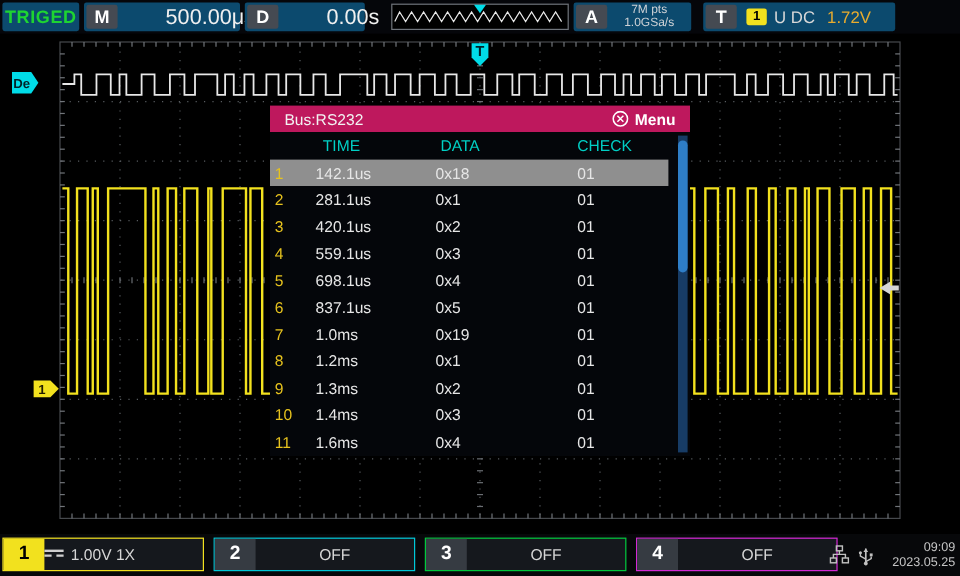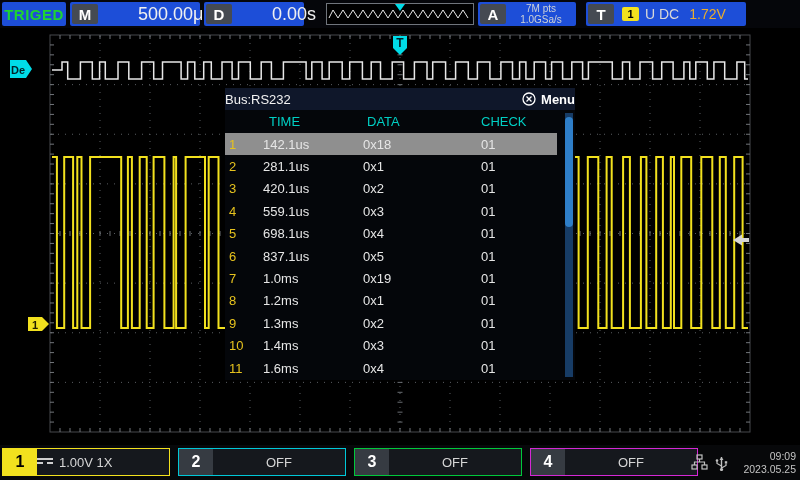--- a/index.html
+++ b/index.html
@@ -1,21 +1,21 @@
 <!DOCTYPE html>
 <html style="--ch1: #f2e11e; --ch2: #00c8d8; --ch3: #00c83c; --ch4: #d428d4; --accent: #00dce8; --trigger-green: #1ed432; --level-value: #e8ac2e; --table-header: #00cfc4; --row-highlight: #8f8f8f; --scroll-track: #173c66; --scroll-thumb: #2e7ec8; --digital-trace: #e8e8e8;"><head>
 <meta charset="utf-8">
 <style>
   html,body{margin:0;padding:0;background:#000;}
   body{width:800px;height:480px;position:relative;overflow:hidden;
        font-family:"Liberation Sans",sans-serif;}
 
   
   .topbar{position:absolute;top:0;left:0;width:800px;height:28px;background:#05060a;z-index:6;}
-  .seg{position:absolute;top:2px;height:24px;background:#1d4ed8;border-radius:2px;
+  .seg{position:absolute;top:2px;height:24px;background:#0c4a6e;border-radius:2px;
        display:flex;align-items:center;box-sizing:border-box;}
   .seg-status{left:2px;width:64px;justify-content:center;}
   .status-text{color:var(--trigger-green);font-weight:bold;font-size:15px;letter-spacing:.5px;}
   .seg-m{left:70px;width:130px;}
   .seg-d{left:204px;width:100px;}
   .seg-a{left:478px;width:98px;}
   .seg-t{left:586px;width:160px;}
   .lb{width:26px;height:20px;margin:0 0 0 2px;background:#454a52;color:#fff;font-weight:bold;
       font-size:15px;display:flex;align-items:center;justify-content:center;border-radius:2px;flex:none;}
   .segval{flex:1;text-align:right;color:#f0f0f0;font-size:18px;margin-left:40px;}
@@ -27,22 +27,22 @@
   .tbadge{background:var(--ch1);color:#000;font-weight:bold;font-size:11px;min-width:9px;
           padding:1px 4px;border-radius:2px;text-align:center;margin:0 6px 0 8px;}
   .tcoup{color:#d8d8d8;font-size:14px;margin-right:10px;}
   .tlevel{color:var(--level-value);font-size:14px;}
 
   
   #scope-svg{position:absolute;left:0;top:0;z-index:1;}
 
   
   .popup{position:absolute;left:225px;top:88px;width:350px;height:292px;background:#04060a;z-index:4;}
-  .popup-title{height:22px;background:#0f172a;display:flex;align-items:center;
-               padding:0 0;color:#f2f2f2;font-size:13px;}
+  .popup-title{height:22px;background:#be185d;display:flex;align-items:center;
+               padding:0 12px;color:#f2f2f2;font-size:13px;}
   .menu-btn{margin-left:auto;display:flex;align-items:center;gap:5px;color:#fff;font-size:13px;cursor:pointer;font-weight:bold;}
   .grid-row{display:grid;grid-template-columns:34px 100px 118px 70px;align-items:center;}
   .popup-head{height:23px;color:var(--table-header);font-size:13px;padding-left:4px;}
   .popup-head .h-time{padding-left:6px;}
   .popup-head .h-data{padding-left:4px;}
   .bus-row{height:22.4px;color:#e6e6e6;font-size:13px;padding-left:4px;}
   .bus-row .num{color:#e6c21e;}
   .bus-row.selected{background:var(--row-highlight);width:332px;box-sizing:border-box;}
   .scrollbar{position:absolute;right:2px;top:25px;bottom:3px;width:8px;background:var(--scroll-track);}
   .scroll-thumb{position:absolute;left:0;top:4px;width:8px;height:110px;border-radius:4px;

